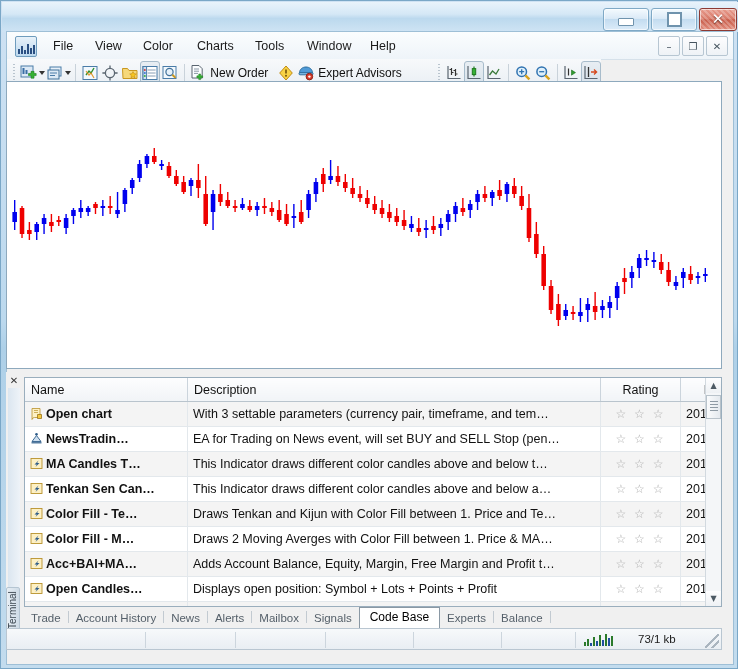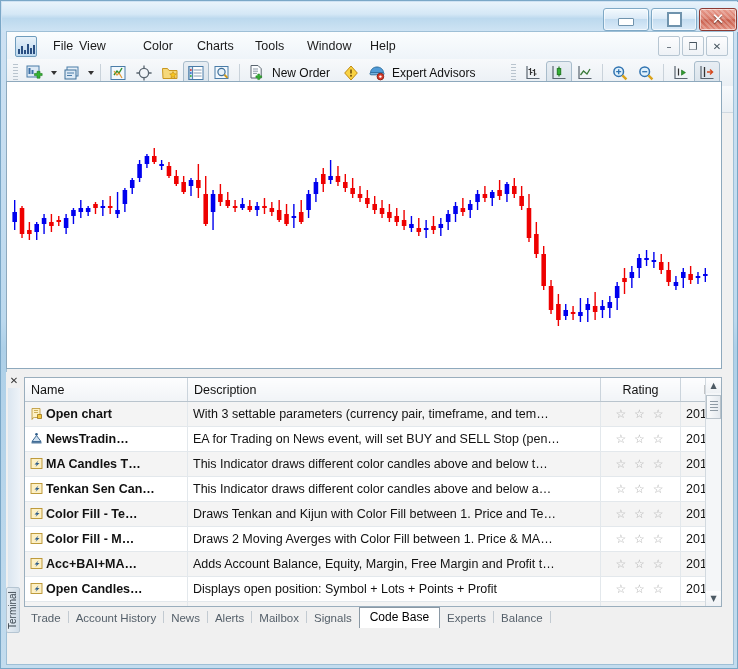--- a/index.html
+++ b/index.html
@@ -95,21 +95,21 @@
     background: linear-gradient(to bottom,#fdfdfe,#eef2f6);
     border-radius: 2px;
     display:flex; align-items:center; justify-content:center;
     font-size: 10px; color:#45535e; font-family:"DejaVu Sans", sans-serif;
     cursor: default;
   }
 
   
   .toolbar {
     position: absolute; left: 0;
-    width: 726px;
+    width: 594px;
     background: linear-gradient(to bottom, #f7f9fb 0%, #eaeff4 100%);
     border-bottom: 1px solid #cfd8e0;
   }
   #toolbar1 { top: 27px; height: 27px; }
   #toolbar2 { top: 54px; height: 26px; }
 
   .grip {
     display:inline-block; width: 5px; height: 18px;
     background-image: repeating-linear-gradient(to bottom, #b9c4ce 0 1px, transparent 1px 3px);
     vertical-align: middle; margin: 0 4px 0 3px;
@@ -308,21 +308,21 @@
           <i style="height:5px"></i>
             <i style="height:8px"></i>
             <i style="height:4px"></i>
           <i style="height:10px"></i>
             <i style="height:6px"></i>
             <i style="height:9px"></i>
         </div>
       </div>
       <div class="menu-item" style="left:40px">File</div>
 
-      <div class="menu-item" style="left:66px">View</div>
+      <div class="menu-item" style="left:82px">View</div>
       <div class="menu-item" style="left:130px">Color</div>
       <div class="menu-item" style="left:184px">Charts</div>
 
       <div class="menu-item" style="left:242px">Tools</div>
       <div class="menu-item" style="left:294px">Window</div>
       <div class="menu-item" style="left:357px">Help</div>
 
       <div id="mdi-btns">
         <div class="mdi-btn">–</div>
         <div class="mdi-btn">❐</div>
@@ -878,14 +878,36 @@
         <div class="tdiv"></div>
         <div class="ttab">Signals</div>
         <div class="ttab sel">Code Base</div>
         <div class="ttab">Experts</div>
         <div class="tdiv"></div>
         <div class="ttab">Balance</div>
         <div class="tdiv"></div>
       </div>
   </div>
 
+  <div id="statusbar">
+    <div class="st-sep" style="left:138px"></div>
+    <div class="st-sep" style="left:228px"></div>
+    <div class="st-sep" style="left:318px"></div>
+    <div class="st-sep" style="left:406px"></div>
+    <div class="st-sep" style="left:494px"></div>
+    <div class="st-sep" style="left:568px"></div>
+    <div id="net-bars">
+      <i style="height:4px;background:#2b7a2b"></i>
+        <i style="height:7px;background:#2b7a2b"></i>
+      <i style="height:3px;background:#1f4fa0"></i>
+        <i style="height:9px;background:#2b7a2b"></i>
+      <i style="height:5px;background:#1f4fa0"></i>
+        <i style="height:11px;background:#2b7a2b"></i>
+      <i style="height:6px;background:#1f4fa0"></i>
+        <i style="height:12px;background:#2b7a2b"></i>
+      <i style="height:8px;background:#1f4fa0"></i>
+        <i style="height:10px;background:#2b7a2b"></i>
+    </div>
+    <div id="kb">73/1 kb</div>
+    <div id="grip-corner"></div>
+  </div>
 
 </div>
 
 </body></html>

